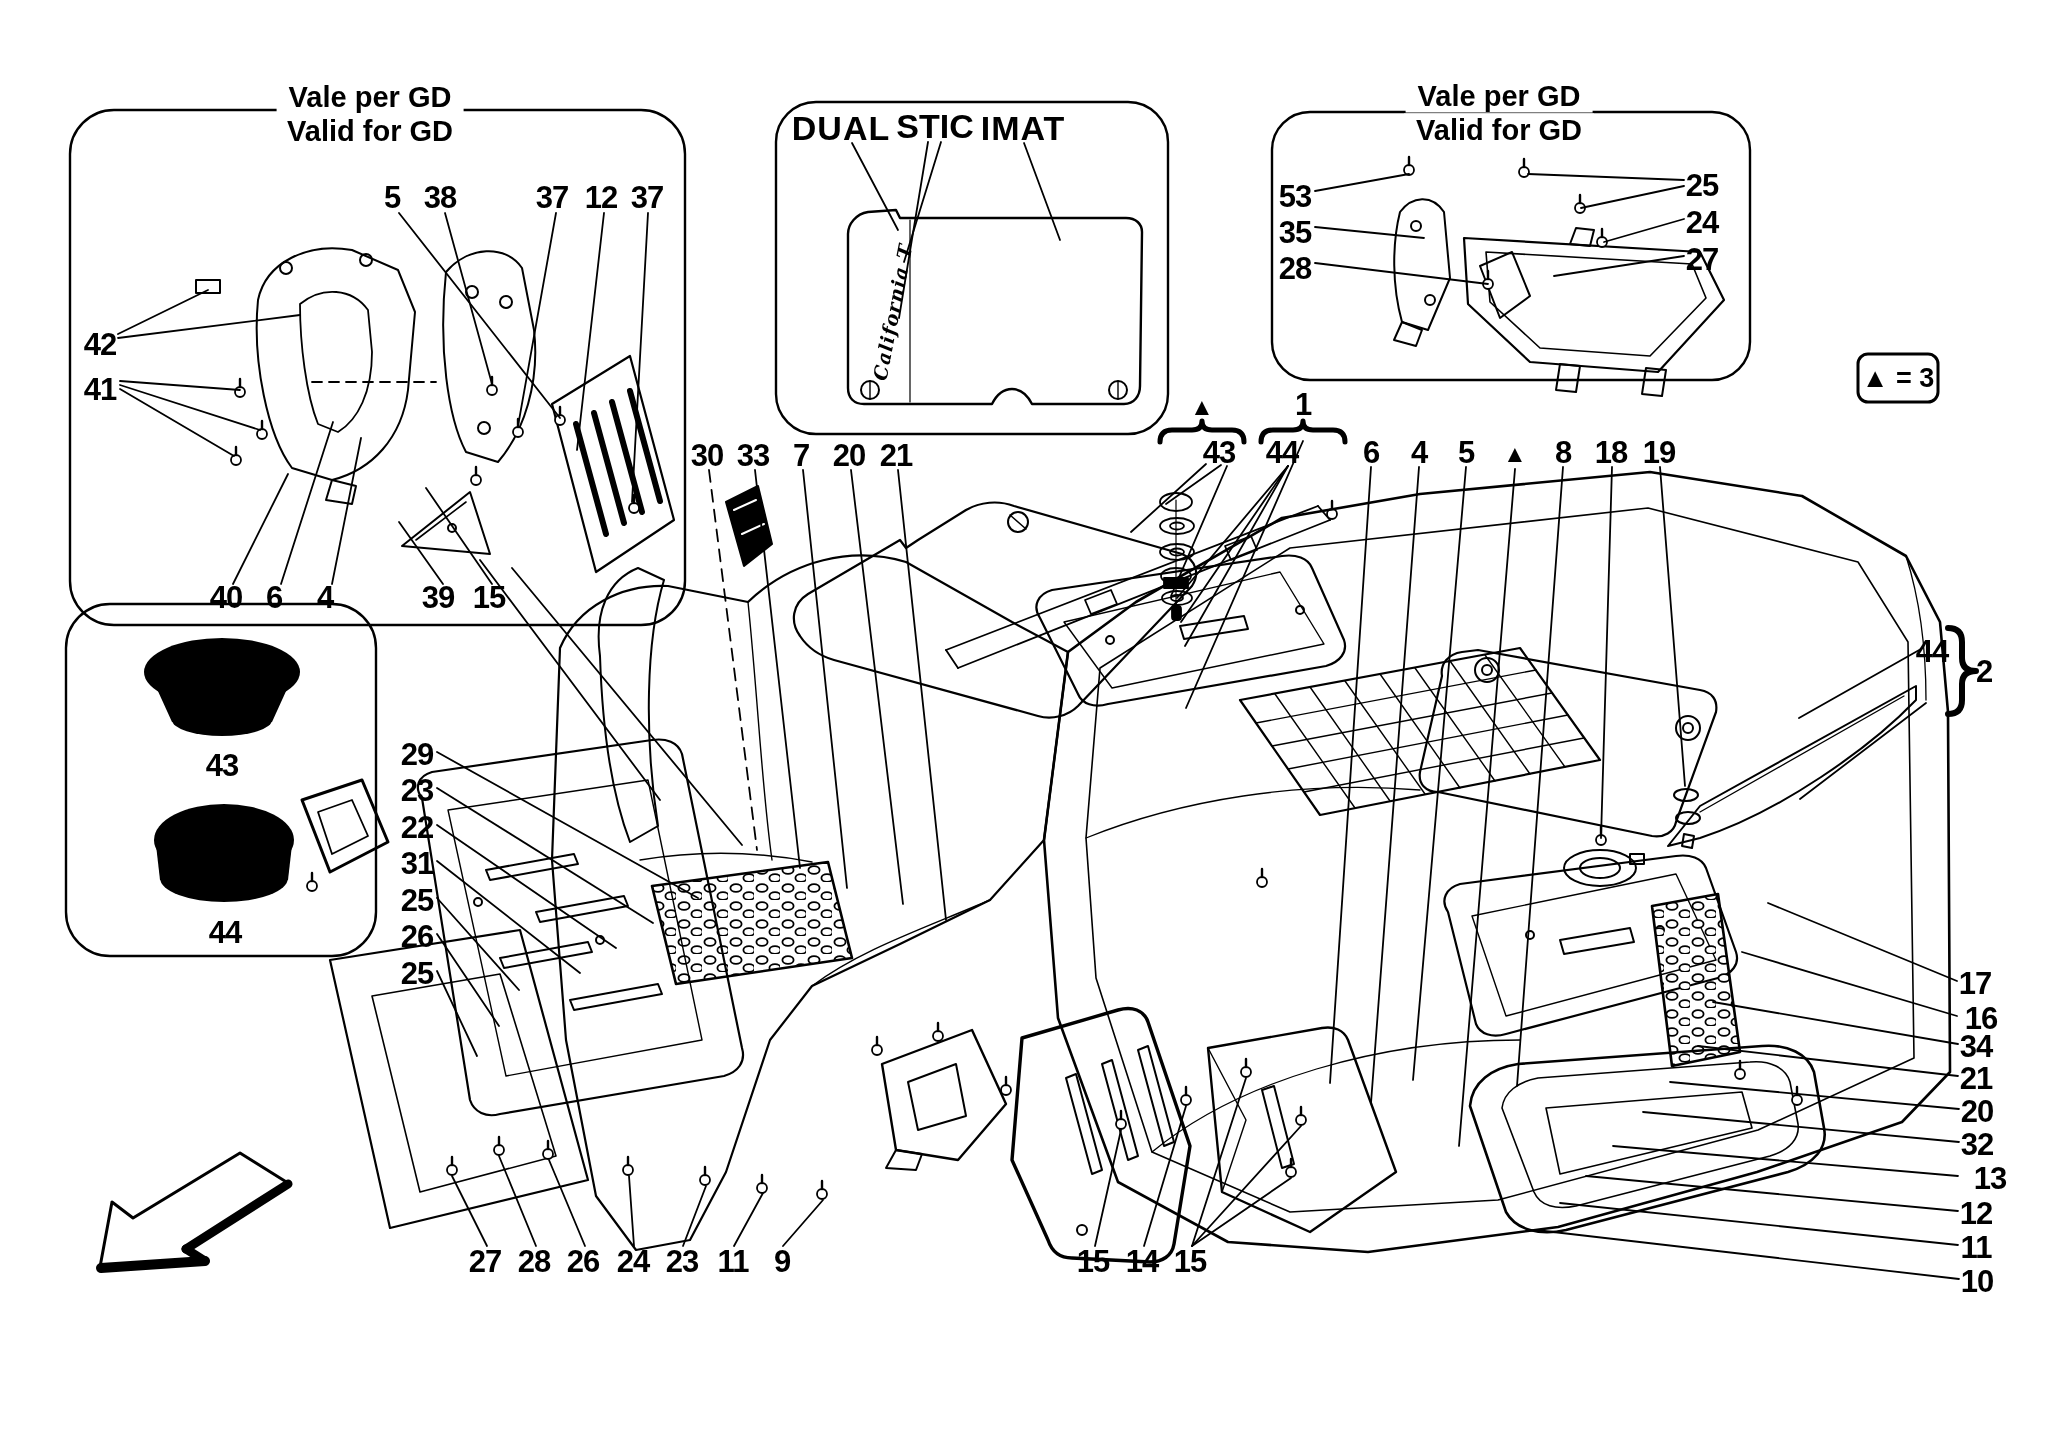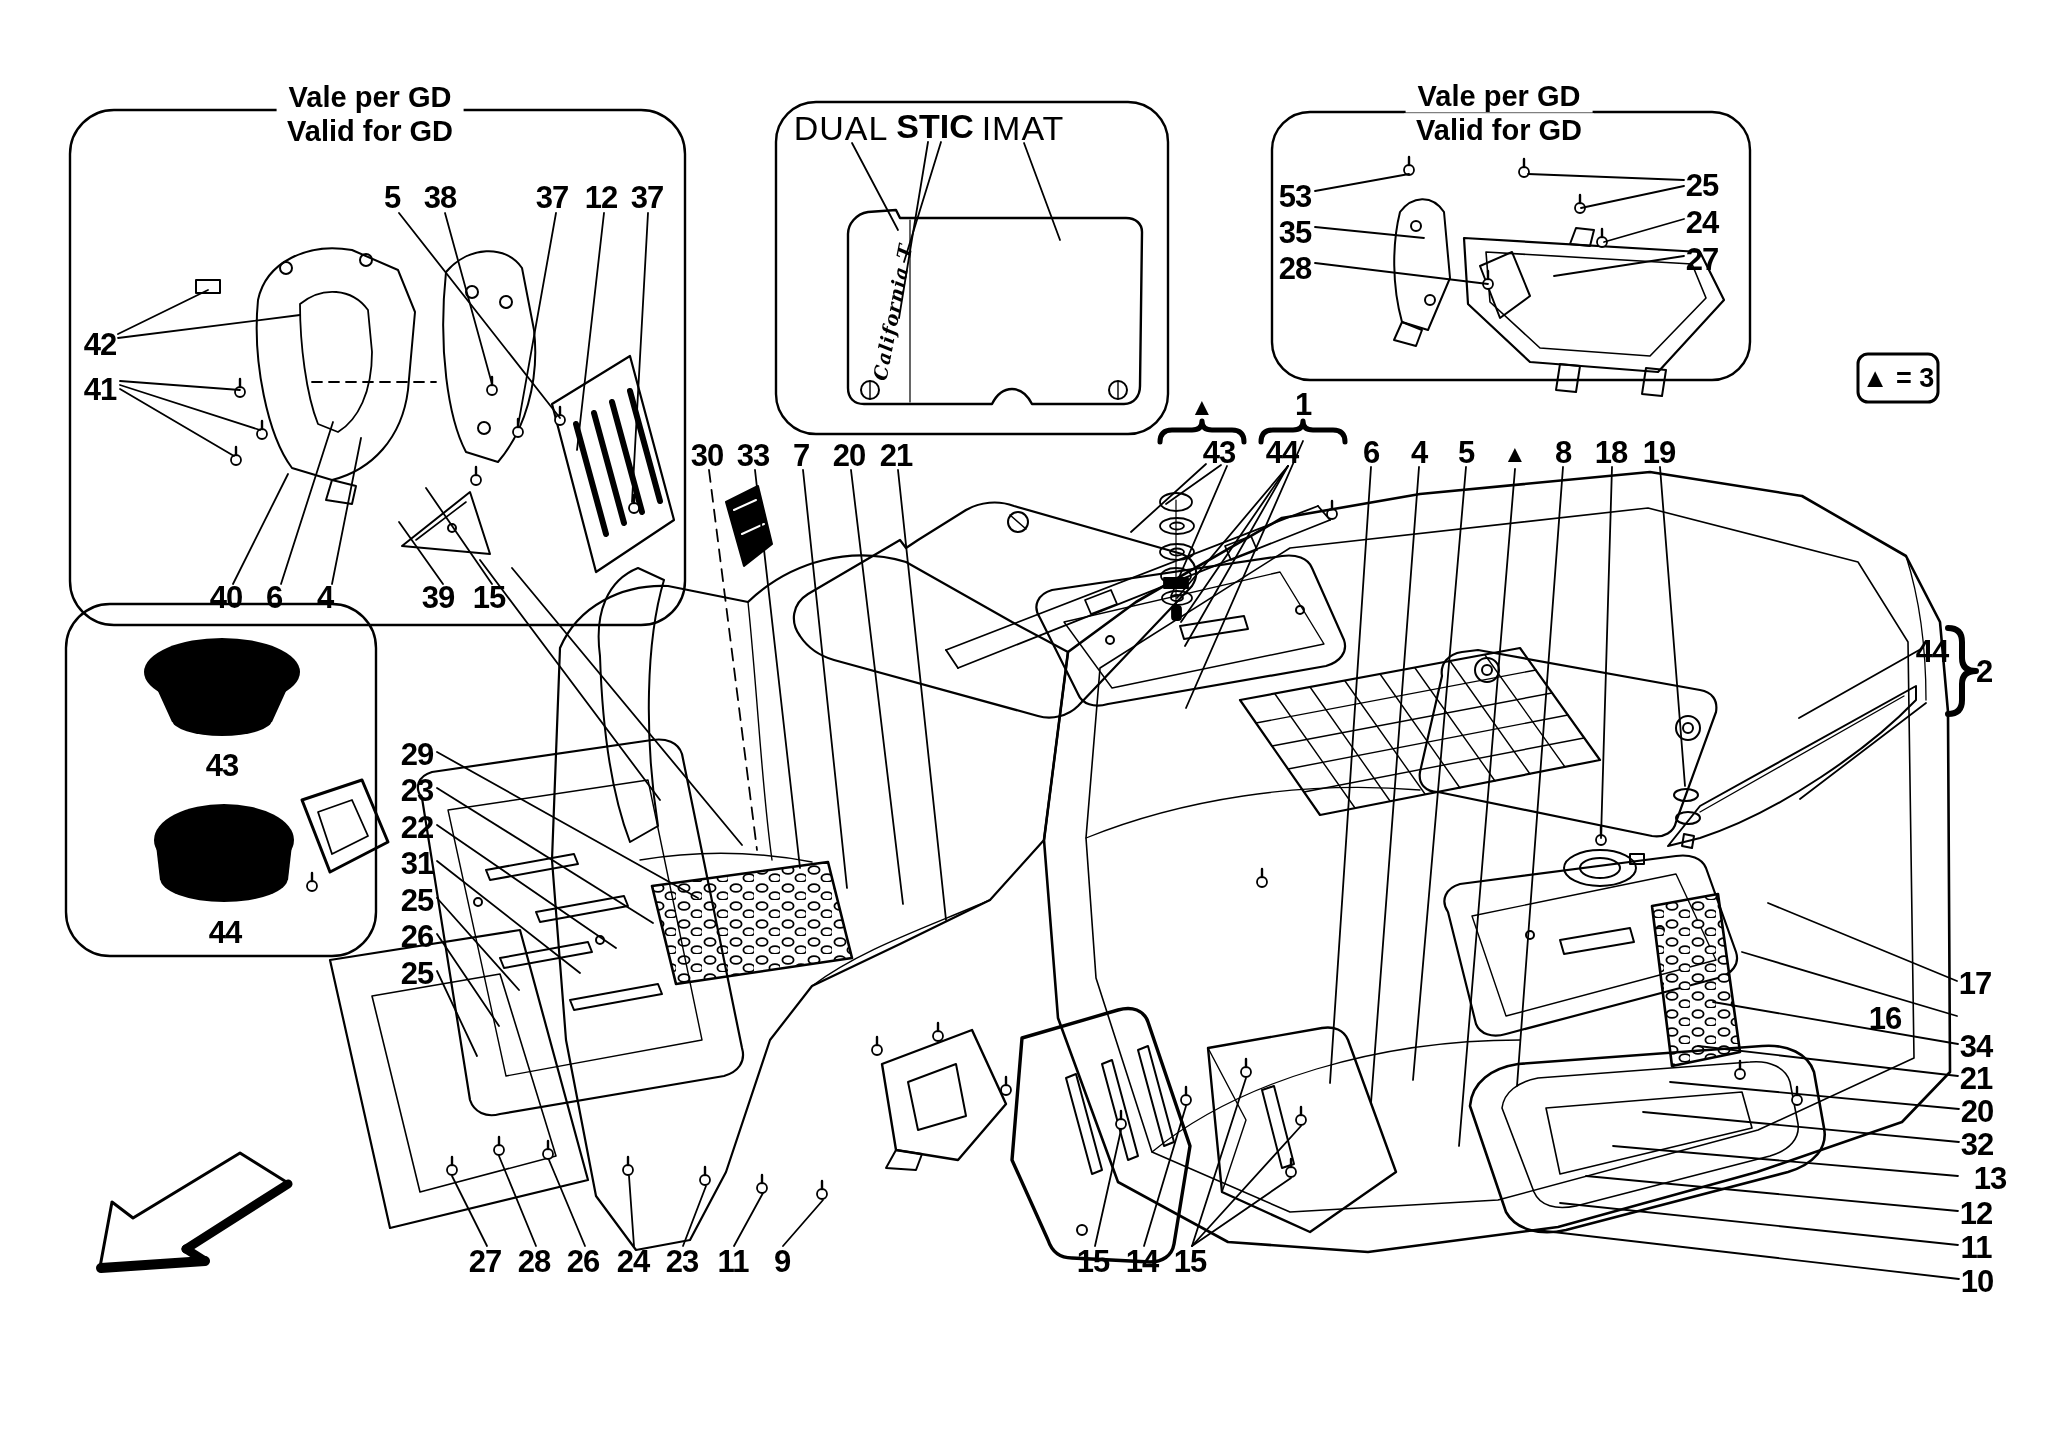--- a/index.html
+++ b/index.html
@@ -5,21 +5,21 @@
   html,body { margin:0; padding:0; background:#ffffff; }
   body { width:2048px; height:1447px; position:relative; overflow:hidden;
          font-family:"Liberation Sans", sans-serif; color:#000; }
   #stage { position:absolute; left:0; top:0; width:2048px; height:1134px; }
   #lineart { position:absolute; left:0; top:0; }
   #annotations { position:absolute; left:0; top:0; width:2048px; height:1447px; }
   .ann { position:absolute; transform:translate(-50%,-50%); white-space:nowrap; line-height:1; }
   .num { font-weight:bold; font-size:31px; letter-spacing:-1px; }
   .tri { font-size:24px; }
   .title { font-weight:bold; font-size:29px; background:#ffffff; padding:2px 12px; text-align:center; }
-  .mat { font-size:34px; letter-spacing:1px; font-weight:normal; }
+  .mat { font-size:34px; letter-spacing:1px; font-weight:bold; }
   .matbold { font-weight:bold; letter-spacing:0px; }
   .legend { font-weight:bold; font-size:27px; }
   .script { font-family:"DejaVu Serif", serif; font-style:italic; font-weight:bold; font-size:19px;
             transform:translate(-50%,-50%) rotate(-79deg); letter-spacing:1px; }
 </style>
 </head>
 <body>
 
 <div id="stage">
 
@@ -417,21 +417,21 @@
       <div class="ann num" style="left: 1371px; top: 452px;">6</div>
       <div class="ann num" style="left: 1419px; top: 452px;">4</div>
       <div class="ann num" style="left: 1466px; top: 452px;">5</div>
       <div class="ann tri" style="left: 1515px; top: 454px;">▲</div>
       <div class="ann num" style="left: 1563px; top: 452px;">8</div>
       <div class="ann num" style="left: 1611px; top: 452px;">18</div>
       <div class="ann num" style="left: 1659px; top: 452px;">19</div>
       <div class="ann num" style="left: 1932px; top: 651px;">44</div>
       <div class="ann num" style="left: 1984px; top: 671px;">2</div>
       <div class="ann num" style="left: 1975px; top: 983px;">17</div>
-      <div class="ann num" style="left: 1885px; top: 1018px;">16</div>
+      <div class="ann num" style="left: 1981px; top: 1018px;">16</div>
       <div class="ann num" style="left: 1976px; top: 1046px;">34</div>
       <div class="ann num" style="left: 1976px; top: 1078px;">21</div>
       <div class="ann num" style="left: 1977px; top: 1111px;">20</div>
       <div class="ann num" style="left: 1977px; top: 1144px;">32</div>
       <div class="ann num" style="left: 1976px; top: 1178px; margin-left: 14px;">13</div>
       <div class="ann num" style="left: 1976px; top: 1213px;">12</div>
       <div class="ann num" style="left: 1976px; top: 1247px;">11</div>
       <div class="ann num" style="left: 1977px; top: 1281px;">10</div>
       <div class="ann num" style="left: 417px; top: 754px;">29</div>
       <div class="ann num" style="left: 417px; top: 790px;">23</div>

